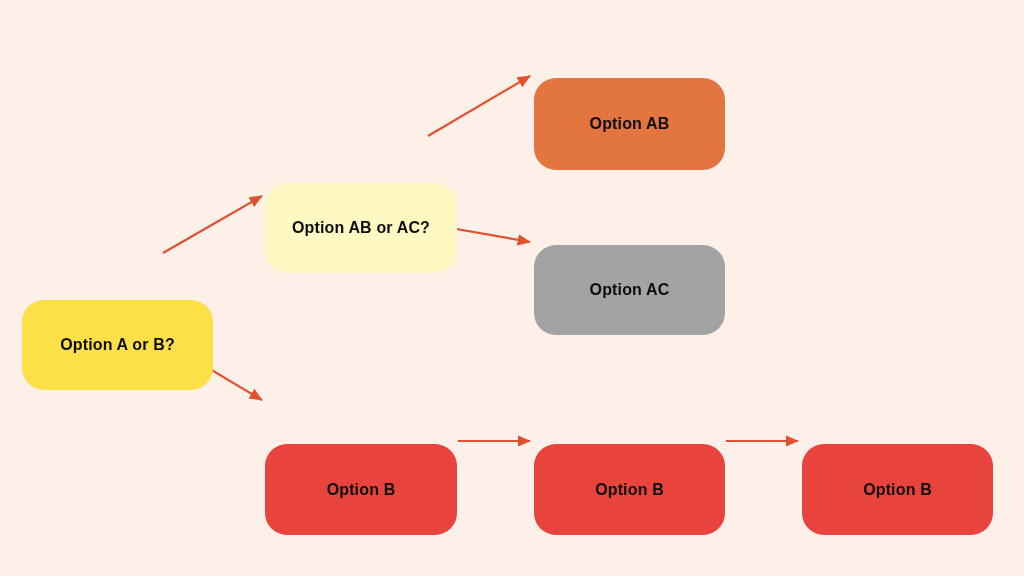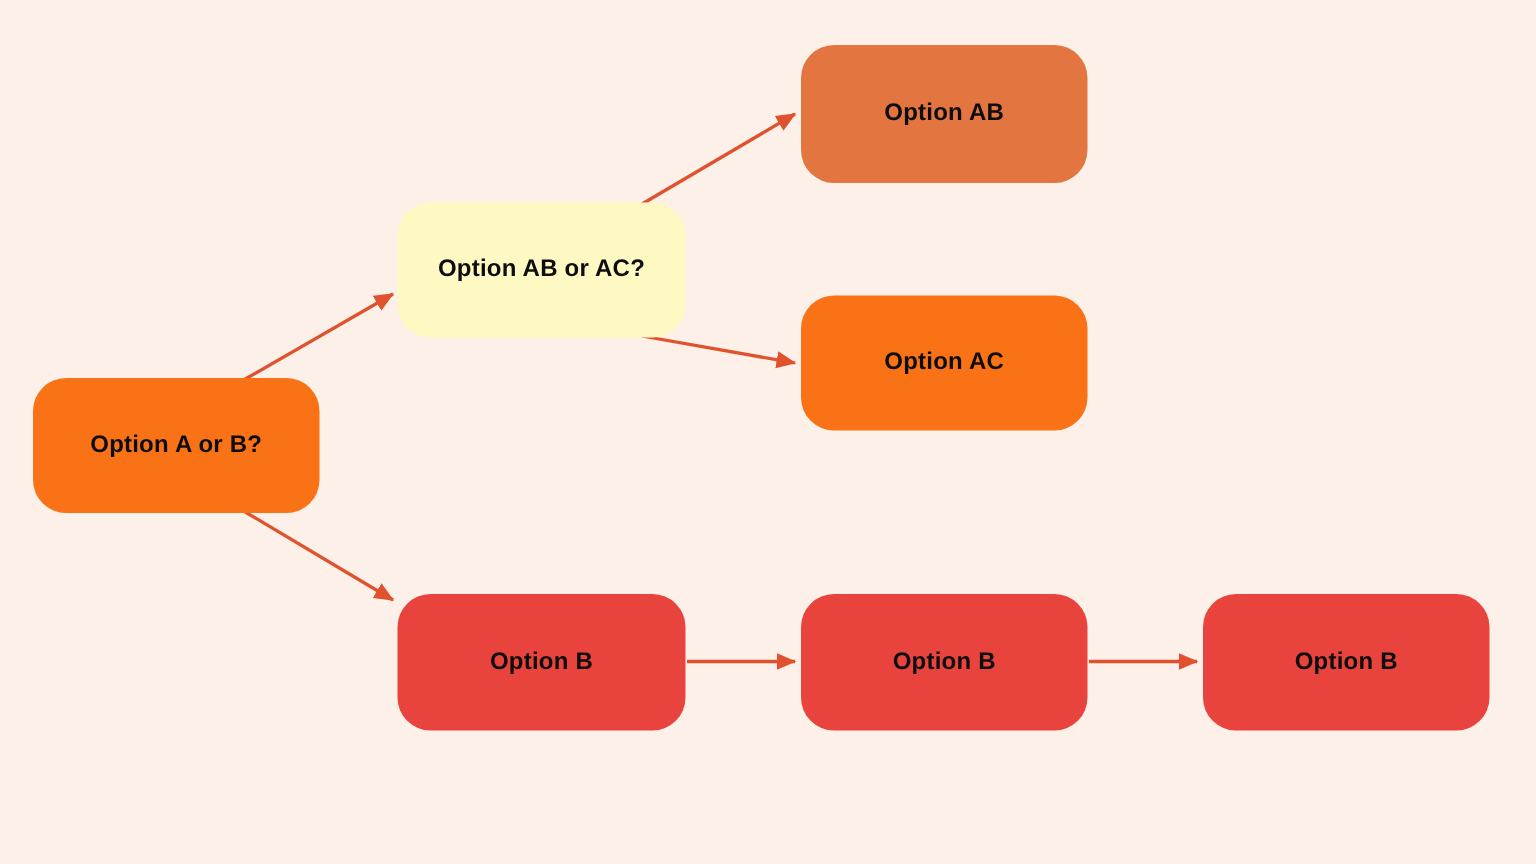--- a/index.html
+++ b/index.html
@@ -36,20 +36,21 @@
     justify-content: center;
     text-align: center;
     color: #0d0d0d;
     font-family: "Liberation Sans", sans-serif;
     font-weight: bold;
     font-size: 16px;
     letter-spacing: 0.15px;
     line-height: 1.2;
     padding: 4px 10px;
     user-select: none;
+    margin-top: 48px;
   }
   .node-label {
     display: block;
   }
 </style>
 </head>
 <body>
 
 <div id="canvas" style="background: rgb(252, 240, 232);">
 
@@ -61,30 +62,30 @@
       </defs>
       <line x1="163" y1="253" x2="262" y2="196" stroke="#E0522D" stroke-width="2.2" stroke-linecap="butt" marker-end="url(#arrowhead)"></line>
       <line x1="163" y1="341" x2="262" y2="400" stroke="#E0522D" stroke-width="2.2" stroke-linecap="butt" marker-end="url(#arrowhead)"></line>
       <line x1="428" y1="136" x2="530" y2="76" stroke="#E0522D" stroke-width="2.2" stroke-linecap="butt" marker-end="url(#arrowhead)"></line>
       <line x1="428" y1="224" x2="530" y2="242" stroke="#E0522D" stroke-width="2.2" stroke-linecap="butt" marker-end="url(#arrowhead)"></line>
       <line x1="458" y1="441" x2="530" y2="441" stroke="#E0522D" stroke-width="2.2" stroke-linecap="butt" marker-end="url(#arrowhead)"></line>
       <line x1="726" y1="441" x2="798" y2="441" stroke="#E0522D" stroke-width="2.2" stroke-linecap="butt" marker-end="url(#arrowhead)"></line>
     </svg>
 
   <div id="nodes">
-      <div class="node" style="left: 22px; top: 252px; width: 191px; height: 90px; background: #f97316; color: rgb(13, 13, 13);">
+      <div class="node" style="left: 22px; top: 252px; width: 191px; height: 90px; background: #fde047; color: rgb(13, 13, 13);">
         <span class="node-label">Option A or B?</span>
       </div>
       <div class="node" style="left: 265px; top: 135px; width: 192px; height: 90px; background: #fef9c3; color: rgb(13, 13, 13);">
         <span class="node-label">Option AB or AC?</span>
       </div>
       <div class="node" style="left: 534px; top: 30px; width: 191px; height: 92px; background: rgb(226, 117, 64); color: rgb(13, 13, 13);">
         <span class="node-label">Option AB</span>
       </div>
-      <div class="node" style="left: 534px; top: 197px; width: 191px; height: 90px; background: #f97316; color: rgb(13, 13, 13);">
+      <div class="node" style="left: 534px; top: 197px; width: 191px; height: 90px; background: #a3a3a3; color: rgb(13, 13, 13);">
         <span class="node-label">Option AC</span>
       </div>
       <div class="node" style="left: 265px; top: 396px; width: 192px; height: 91px; background: rgb(232, 67, 60); color: rgb(13, 13, 13);">
         <span class="node-label">Option B</span>
       </div>
       <div class="node" style="left: 534px; top: 396px; width: 191px; height: 91px; background: rgb(232, 67, 60); color: rgb(13, 13, 13);">
         <span class="node-label">Option B</span>
       </div>
       <div class="node" style="left: 802px; top: 396px; width: 191px; height: 91px; background: rgb(232, 67, 60); color: rgb(13, 13, 13);">
         <span class="node-label">Option B</span>

